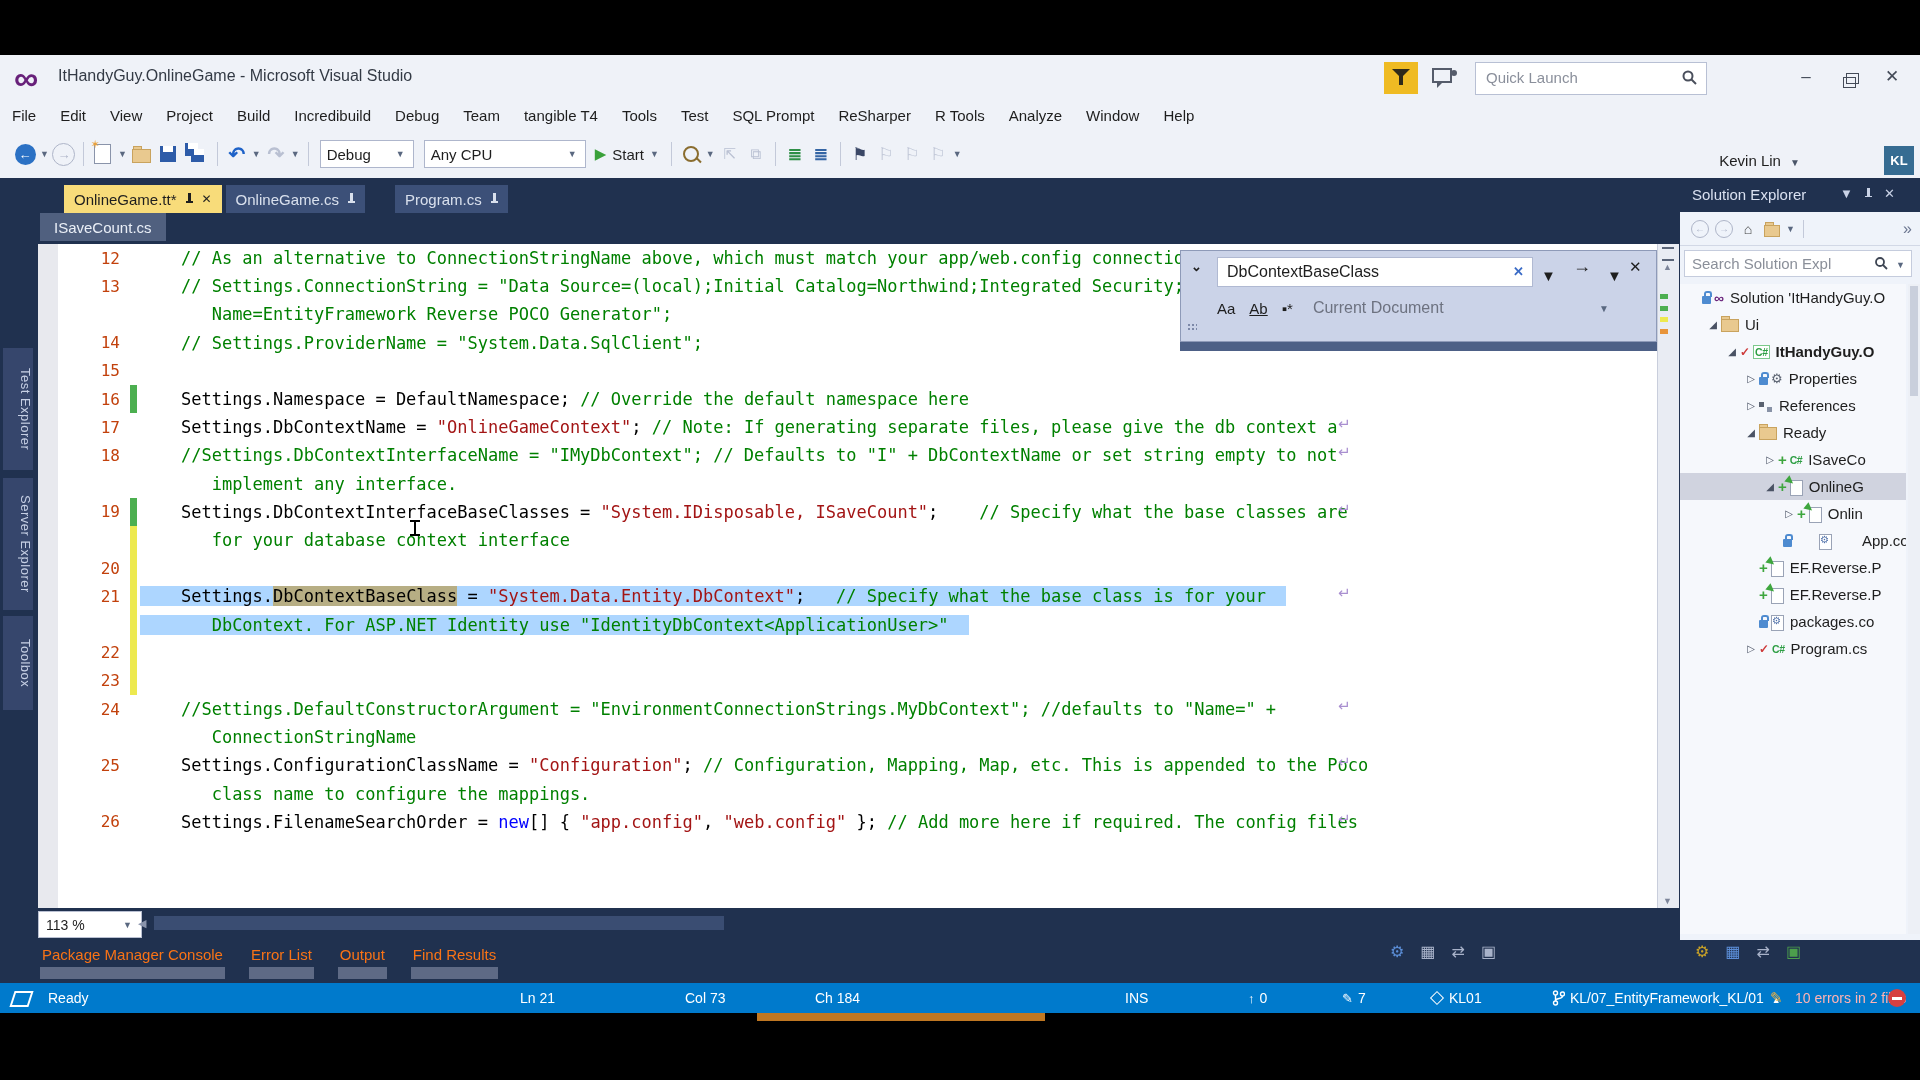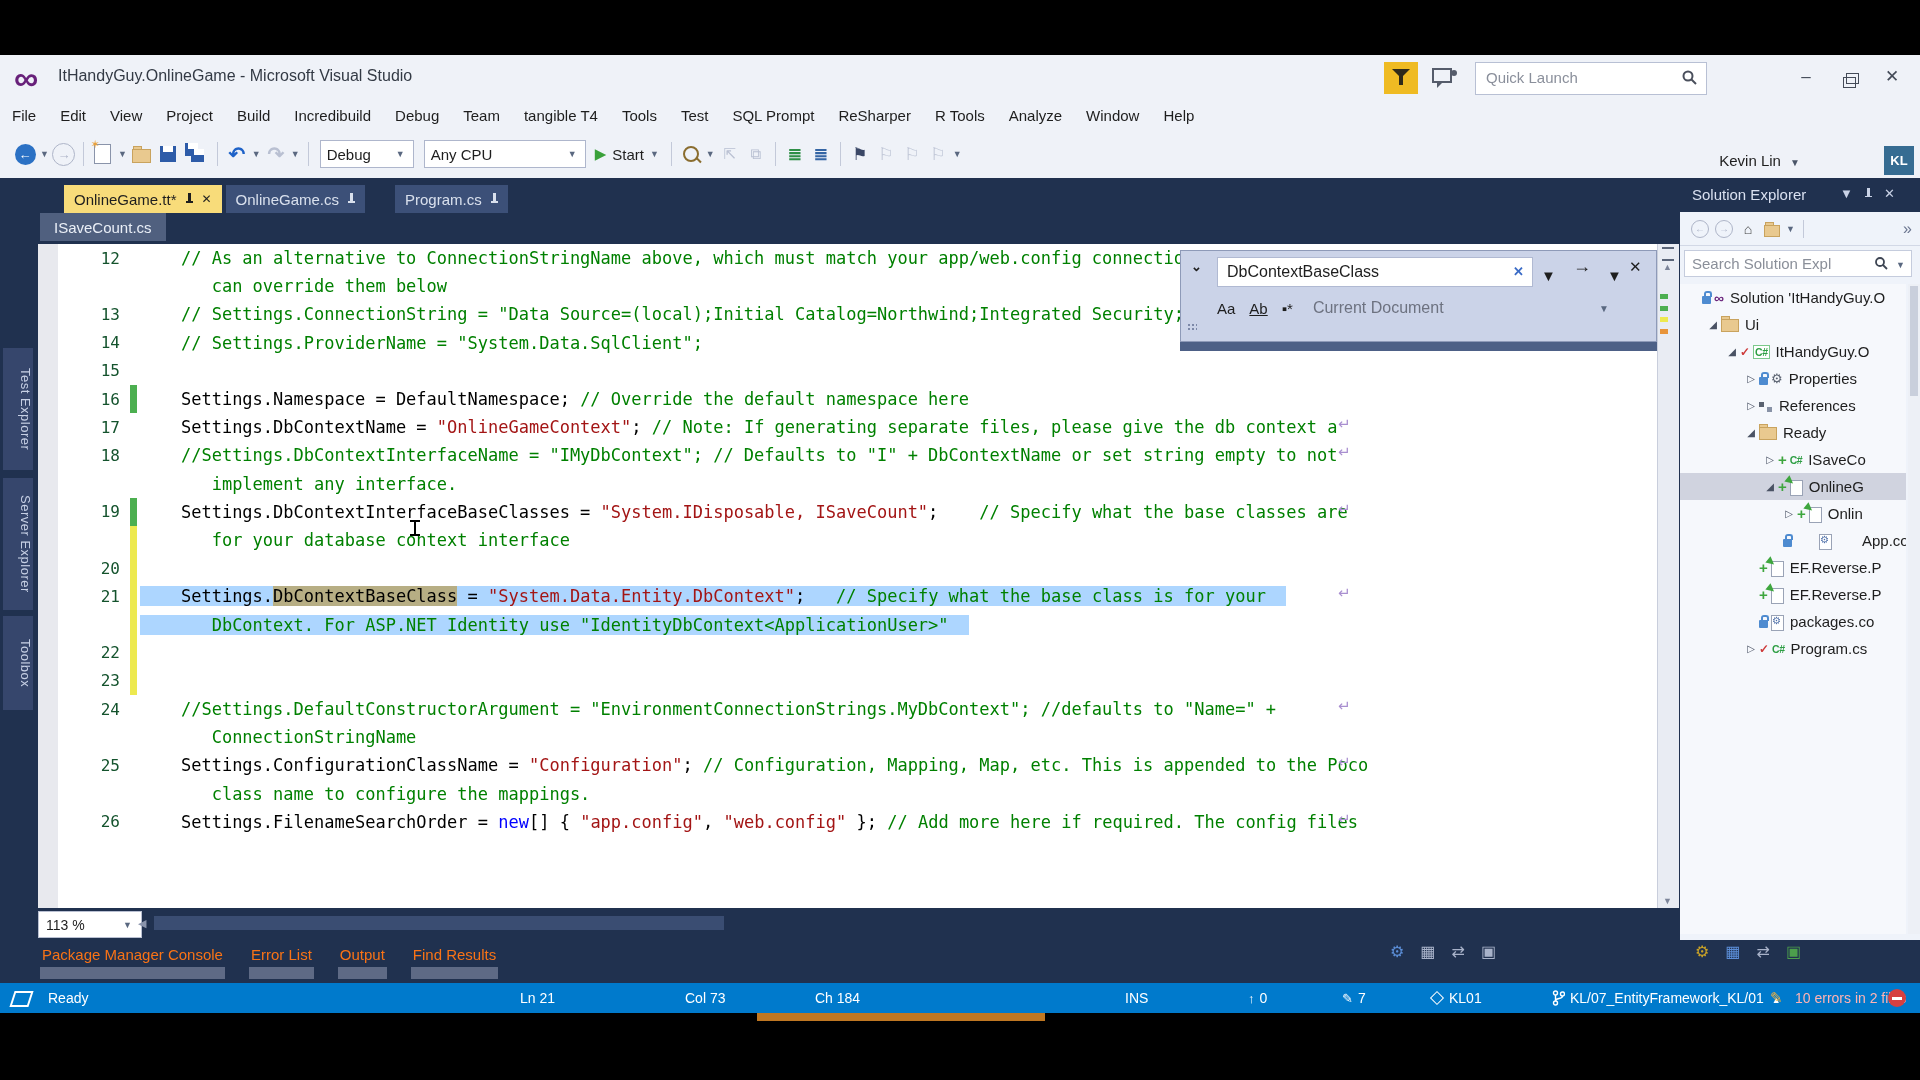--- a/index.html
+++ b/index.html
@@ -70,21 +70,21 @@
   .pin{display:inline-block;position:relative;width:7px;height:12px;}
   .pin::before{content:"";position:absolute;left:2px;top:0;width:3px;height:8px;background:currentColor;}
   .pin::after{content:"";position:absolute;left:0;top:8px;width:7px;height:1.5px;background:currentColor;}
 
   
   .editor{position:absolute;left:38px;top:66px;width:1619px;height:664px;background:#fff;overflow:hidden;}
   .ind-strip{position:absolute;left:0;top:0;width:20px;height:664px;background:#E8E9EE;}
   .code-lines{position:absolute;left:0;top:0;width:100%;}
   .crow{position:relative;display:flex;align-items:center;height:28.2px;padding-left:20px;
         font-family:"DejaVu Sans Mono",monospace;font-size:17px;}
-  .lnum{width:62px;padding-right:10px;text-align:right;color:#14532d;font-size:16px;flex:none;}
+  .lnum{width:62px;padding-right:10px;text-align:right;color:#c2410c;font-size:16px;flex:none;}
   .cbar{width:7px;height:100%;flex:none;}
   .cbar.g{background:#4CAF50;}
   .cbar.y{background:#EDE94F;}
   .ctxt{white-space:pre;margin-left:3px;color:#000;}
   .seg-com{color:#008000;}
   .seg-str{color:#A31515;}
   .seg-kw{color:#0000FF;}
   .seg-match{background:#B7AE84;}
   .sel{background:#ADD6FF;}
   .wrap-arrow{position:absolute;left:1300px;top:2px;color:#A98FD0;font-size:15px;font-family:"DejaVu Sans",sans-serif;}
@@ -128,21 +128,21 @@
   .se-body{position:absolute;left:1680px;top:34px;width:240px;height:728px;background:#EFF3FA;}
   .se-toolbar{position:absolute;left:0;top:0;width:240px;height:34px;border-bottom:1px solid #D2D8E6;display:flex;align-items:center;padding-left:8px;box-sizing:border-box;}
   .se-toolbar .tbi{width:24px;height:24px;font-size:14px;}
   .se-search{position:absolute;left:4px;top:38px;width:228px;height:27px;background:#fff;border:1px solid #C5CCDD;box-sizing:border-box;}
   .se-search-text{position:absolute;left:7px;top:4px;font-size:15px;color:#8A8F99;}
   .se-tree{position:absolute;left:0;top:72px;width:226px;height:650px;background:#F6F8FC;overflow:hidden;}
   .trow{display:flex;align-items:center;height:27px;font-size:15px;color:#1E1E1E;white-space:nowrap;}
   .trow.selrow{background:#D0D3DF;}
   .texp{width:16px;flex:none;font-size:10px;color:#4A5264;text-align:center;}
   .tlabel{margin-left:3px;}
-  .tlabel.bold{font-weight:normal;}
+  .tlabel.bold{font-weight:bold;}
   .se-scroll{position:absolute;left:228px;top:72px;width:12px;height:650px;background:#EDF0F6;}
   .se-scroll-thumb{position:absolute;left:2px;top:2px;width:8px;height:110px;background:#C9CFDC;}
 
   .ti{display:inline-flex;align-items:center;justify-content:center;margin-right:3px;flex:none;}
   .ti-check{color:#CE3A3A;font-weight:bold;font-size:12px;}
   .ti-plus{color:#3EA63E;font-weight:bold;font-size:15px;}
   .ti-cs,.ti-csproj{color:#2E9E44;font-weight:bold;font-size:10.5px;letter-spacing:-0.5px;}
   .ti-csproj{border:1px solid #7CC98B;background:#fff;padding:0 1px;}
   .ti-wrench{color:#5A6270;font-size:13px;}
   .ti-solution{color:#68217A;font-weight:bold;font-size:14px;}
@@ -311,28 +311,28 @@
 
     <div class="editor">
       <div class="ind-strip"></div>
       <div class="code-lines" id="code-lines">
           <div class="crow">
             <span class="lnum">12</span>
             <span class="cbar"></span>
             <span class="ctxt">    <span class="seg-com">// As an alternative to ConnectionStringName above, which must match your app/web.config connection</span></span>
           </div>
           <div class="crow">
+            <span class="lnum">13</span>
+            <span class="cbar"></span>
+            <span class="ctxt">    <span class="seg-com">// Settings.ConnectionString = "Data Source=(local);Initial Catalog=Northwind;Integrated Security;</span></span>
+          </div>
+          <div class="crow">
             <span class="lnum"></span>
             <span class="cbar"></span>
-            <span class="ctxt">       <span class="seg-com">can override them below</span></span>
-          </div>
-          <div class="crow">
-            <span class="lnum">13</span>
-            <span class="cbar"></span>
-            <span class="ctxt">    <span class="seg-com">// Settings.ConnectionString = "Data Source=(local);Initial Catalog=Northwind;Integrated Security;</span></span>
+            <span class="ctxt">       <span class="seg-com">Name=EntityFramework Reverse POCO Generator";</span></span>
           </div>
           <div class="crow">
             <span class="lnum">14</span>
             <span class="cbar"></span>
             <span class="ctxt">    <span class="seg-com">// Settings.ProviderName = "System.Data.SqlClient";</span></span>
           </div>
           <div class="crow">
             <span class="lnum">15</span>
             <span class="cbar"></span>
             <span class="ctxt"></span>

